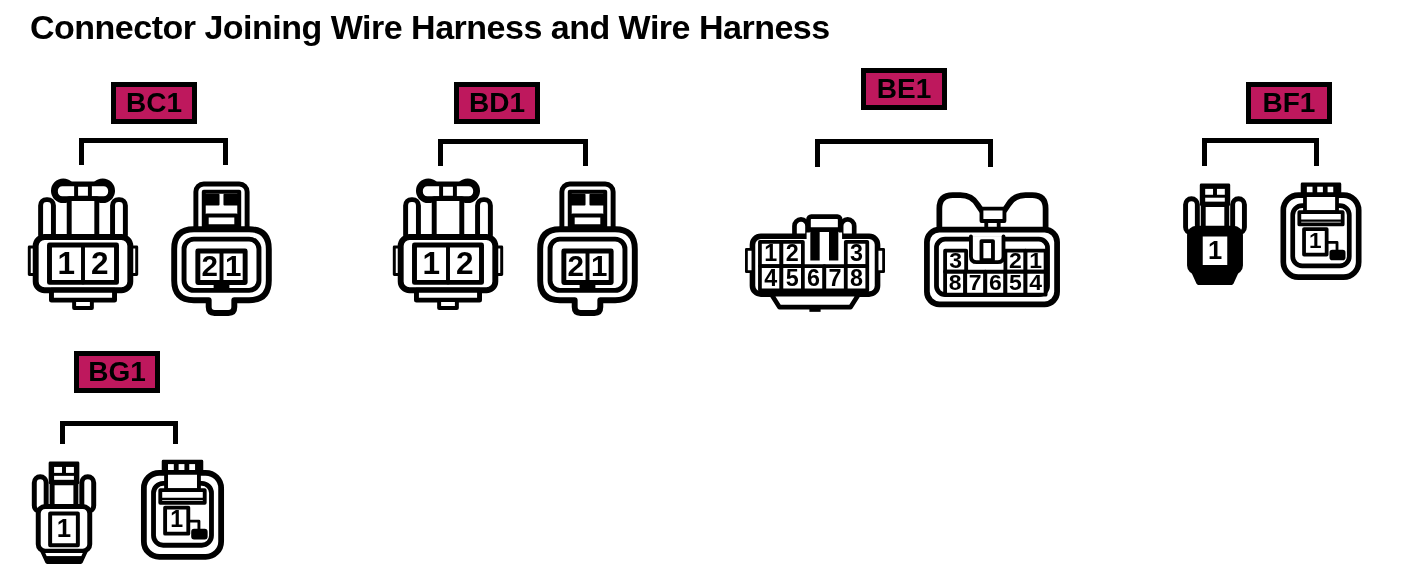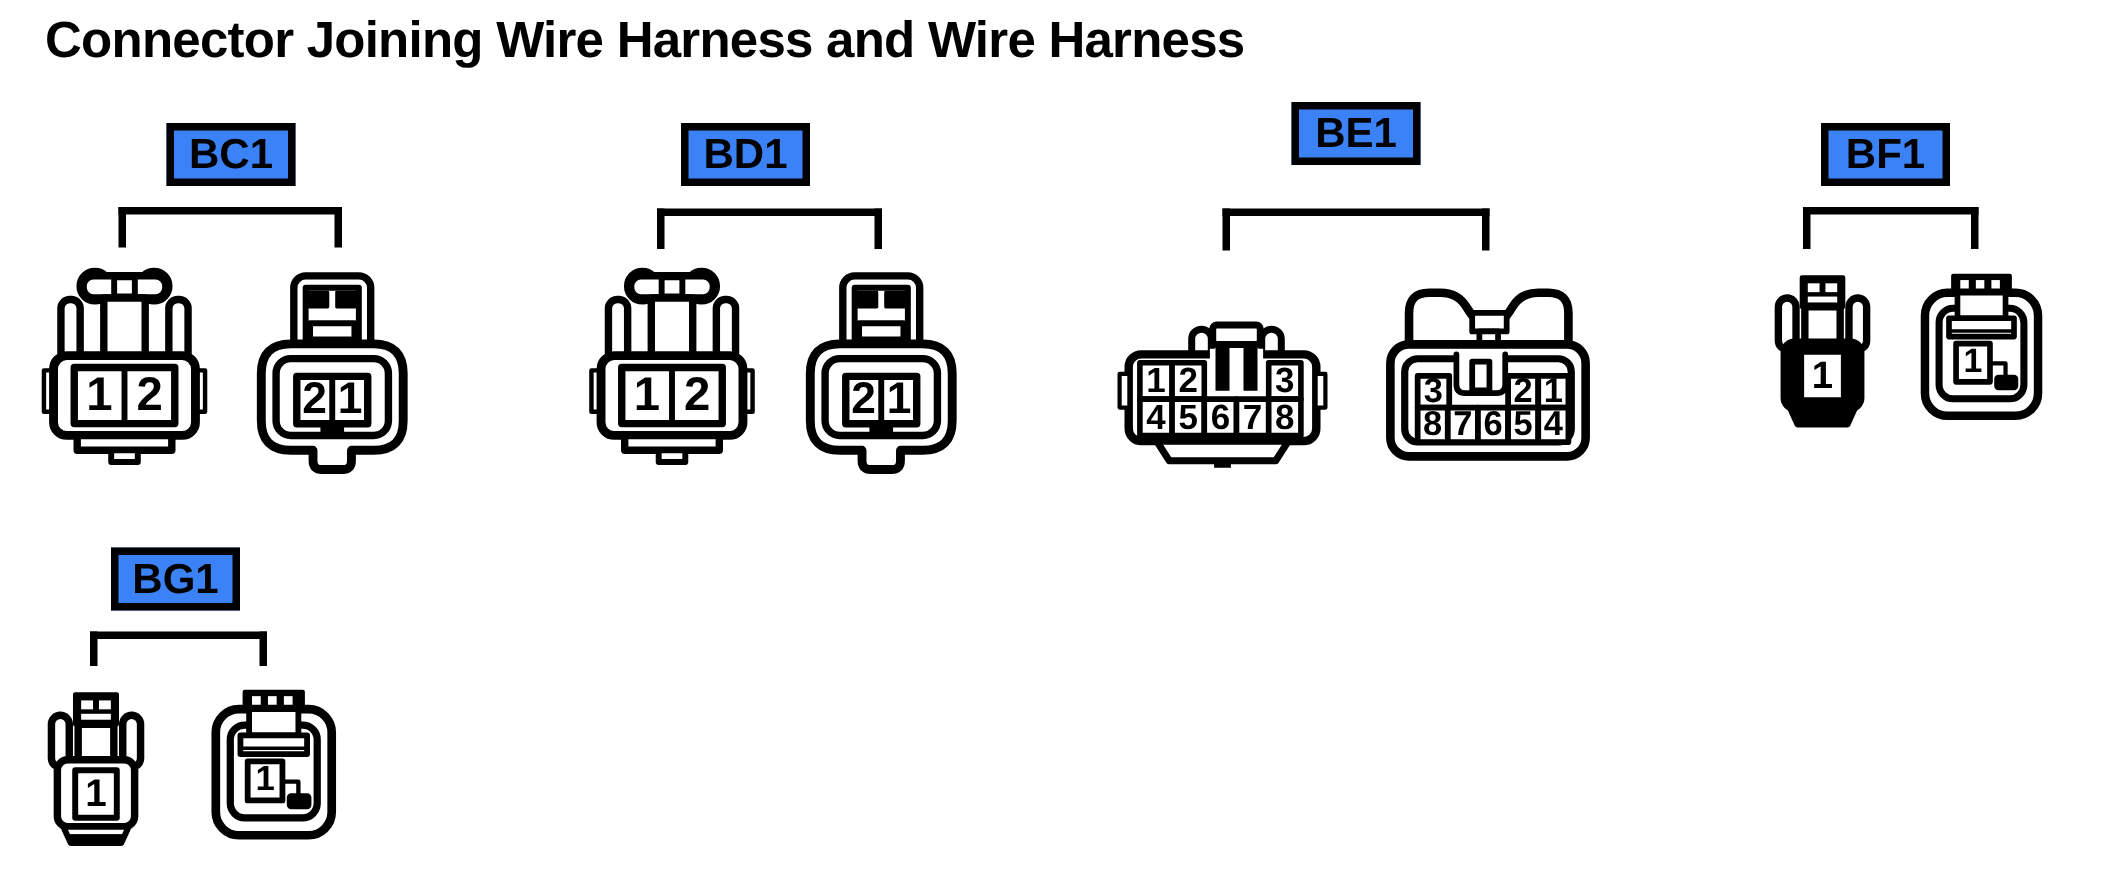--- a/index.html
+++ b/index.html
@@ -2,21 +2,21 @@
 <html><head>
 <meta charset="utf-8">
 <style>
   html,body{margin:0;padding:0;background:#fff;}
   body{width:1408px;height:586px;position:relative;overflow:hidden;
        font-family:"Liberation Sans",sans-serif;color:#000;}
   .stage{position:absolute;left:0;top:0;width:1408px;height:586px;background:#fff;}
   .title{position:absolute;left:30px;top:8px;font-size:34px;font-weight:bold;
          letter-spacing:-0.5px;white-space:nowrap;}
   .group{position:absolute;left:0;top:0;width:0;height:0;overflow:visible;}
-  .glabel{position:absolute;box-sizing:border-box;border:5px solid #000;background:#3b82f6;
+  .glabel{position:absolute;box-sizing:border-box;border:5px solid #000;background:#be185d;
           width:86px;height:42px;display:flex;align-items:center;justify-content:center;
           font-size:28px;font-weight:bold;}
   .bracket{position:absolute;box-sizing:border-box;border:5px solid #000;border-bottom:none;}
   svg.conn{position:absolute;overflow:visible;}
   svg.conn .ln{stroke:#000;fill:#fff;stroke-linejoin:round;stroke-linecap:round;}
   text.pin{font-family:"Liberation Sans",sans-serif;font-weight:bold;fill:#000;text-anchor:middle;}
 </style>
 </head>
 <body>
 
@@ -179,21 +179,21 @@
       <text class="pin" font-size="24" x="120.5" y="96">1</text>
       <text class="pin" font-size="24" x="36.5" y="119">8</text>
       <text class="pin" font-size="24" x="57.5" y="119">7</text>
       <text class="pin" font-size="24" x="78.5" y="119">6</text>
       <text class="pin" font-size="24" x="99.5" y="119">5</text>
       <text class="pin" font-size="24" x="120.5" y="119">4</text>
     </svg>
   </section>
 
   <section class="group">
-    <div class="glabel" style="left:1214px;top:82px">
+    <div class="glabel" style="left:1246px;top:82px">
       <span>BF1</span>
     </div>
     <div class="bracket" style="left:1202px;top:138px;width:117px;height:28px"></div>
 
     <svg class="conn" style="left:1180px;top:183px" width="70" height="102" viewBox="0 0 70 104">
       <g class="ln">
         <rect x="21" y="2" width="28" height="20" fill="#000" stroke-width="3"></rect>
         <rect x="25" y="6" width="8" height="6" fill="#fff" stroke="none"></rect>
         <rect x="37" y="6" width="8" height="6" fill="#fff" stroke="none"></rect>
         <rect x="25" y="15" width="20" height="4" fill="#fff" stroke="none"></rect>
@@ -220,21 +220,21 @@
         <line x1="21" y1="41" x2="67" y2="41" stroke-width="2.5"></line>
         <rect x="26" y="50" width="24" height="27" stroke-width="4"></rect>
         <path d="M50,64 H61 V75" fill="none" stroke-width="3"></path>
         <rect x="54" y="73" width="15" height="9" rx="2" fill="#000" stroke-width="2"></rect>
       </g>
       <text class="pin" font-size="24" x="38" y="70">1</text>
     </svg>
   </section>
 
   <section class="group">
-    <div class="glabel" style="left:74px;top:365px">
+    <div class="glabel" style="left:74px;top:351px">
       <span>BG1</span>
     </div>
     <div class="bracket" style="left:60px;top:421px;width:118px;height:23px"></div>
 
     <svg class="conn" style="left:29px;top:461px" width="70" height="103" viewBox="0 0 70 104">
       <g class="ln">
         <rect x="21" y="2" width="28" height="20" fill="#000" stroke-width="3"></rect>
         <rect x="25" y="6" width="8" height="6" fill="#fff" stroke="none"></rect>
         <rect x="37" y="6" width="8" height="6" fill="#fff" stroke="none"></rect>
         <rect x="25" y="15" width="20" height="4" fill="#fff" stroke="none"></rect>

